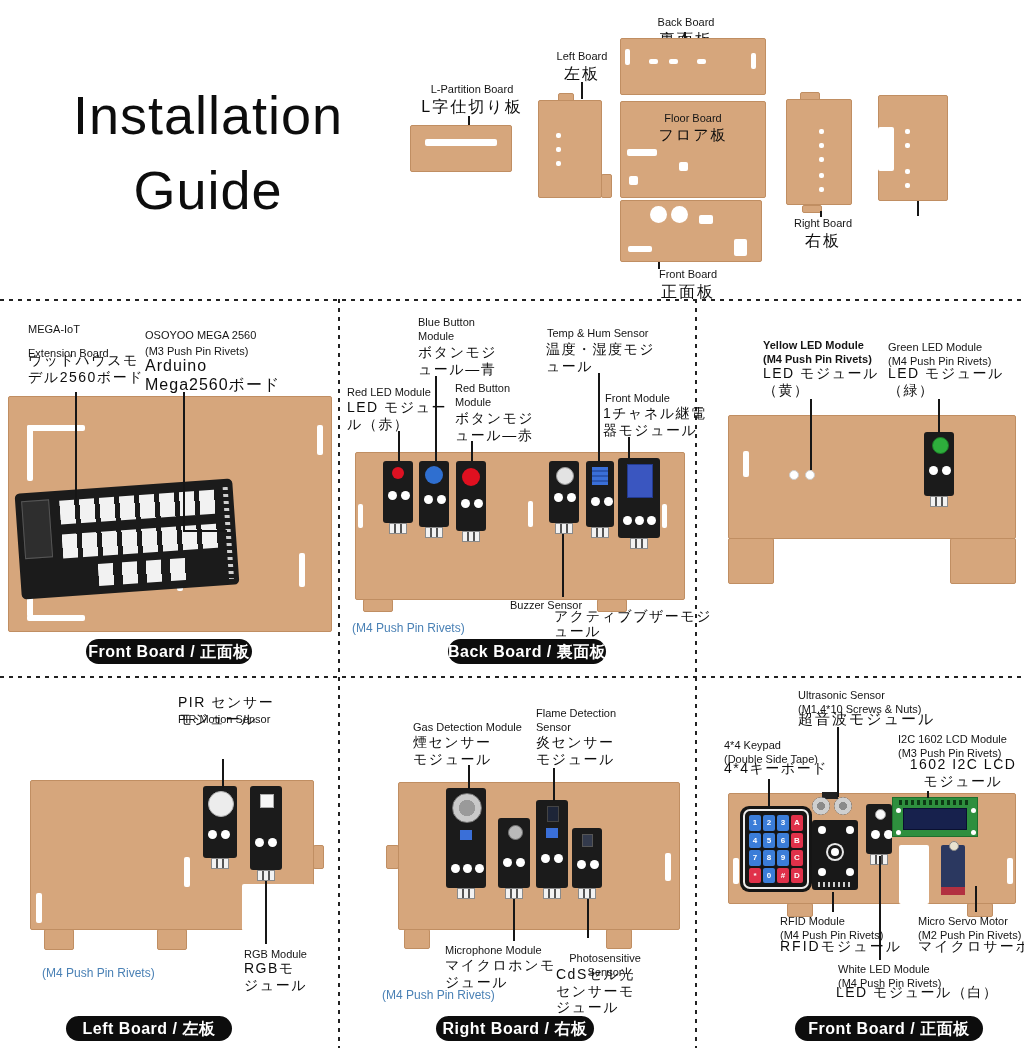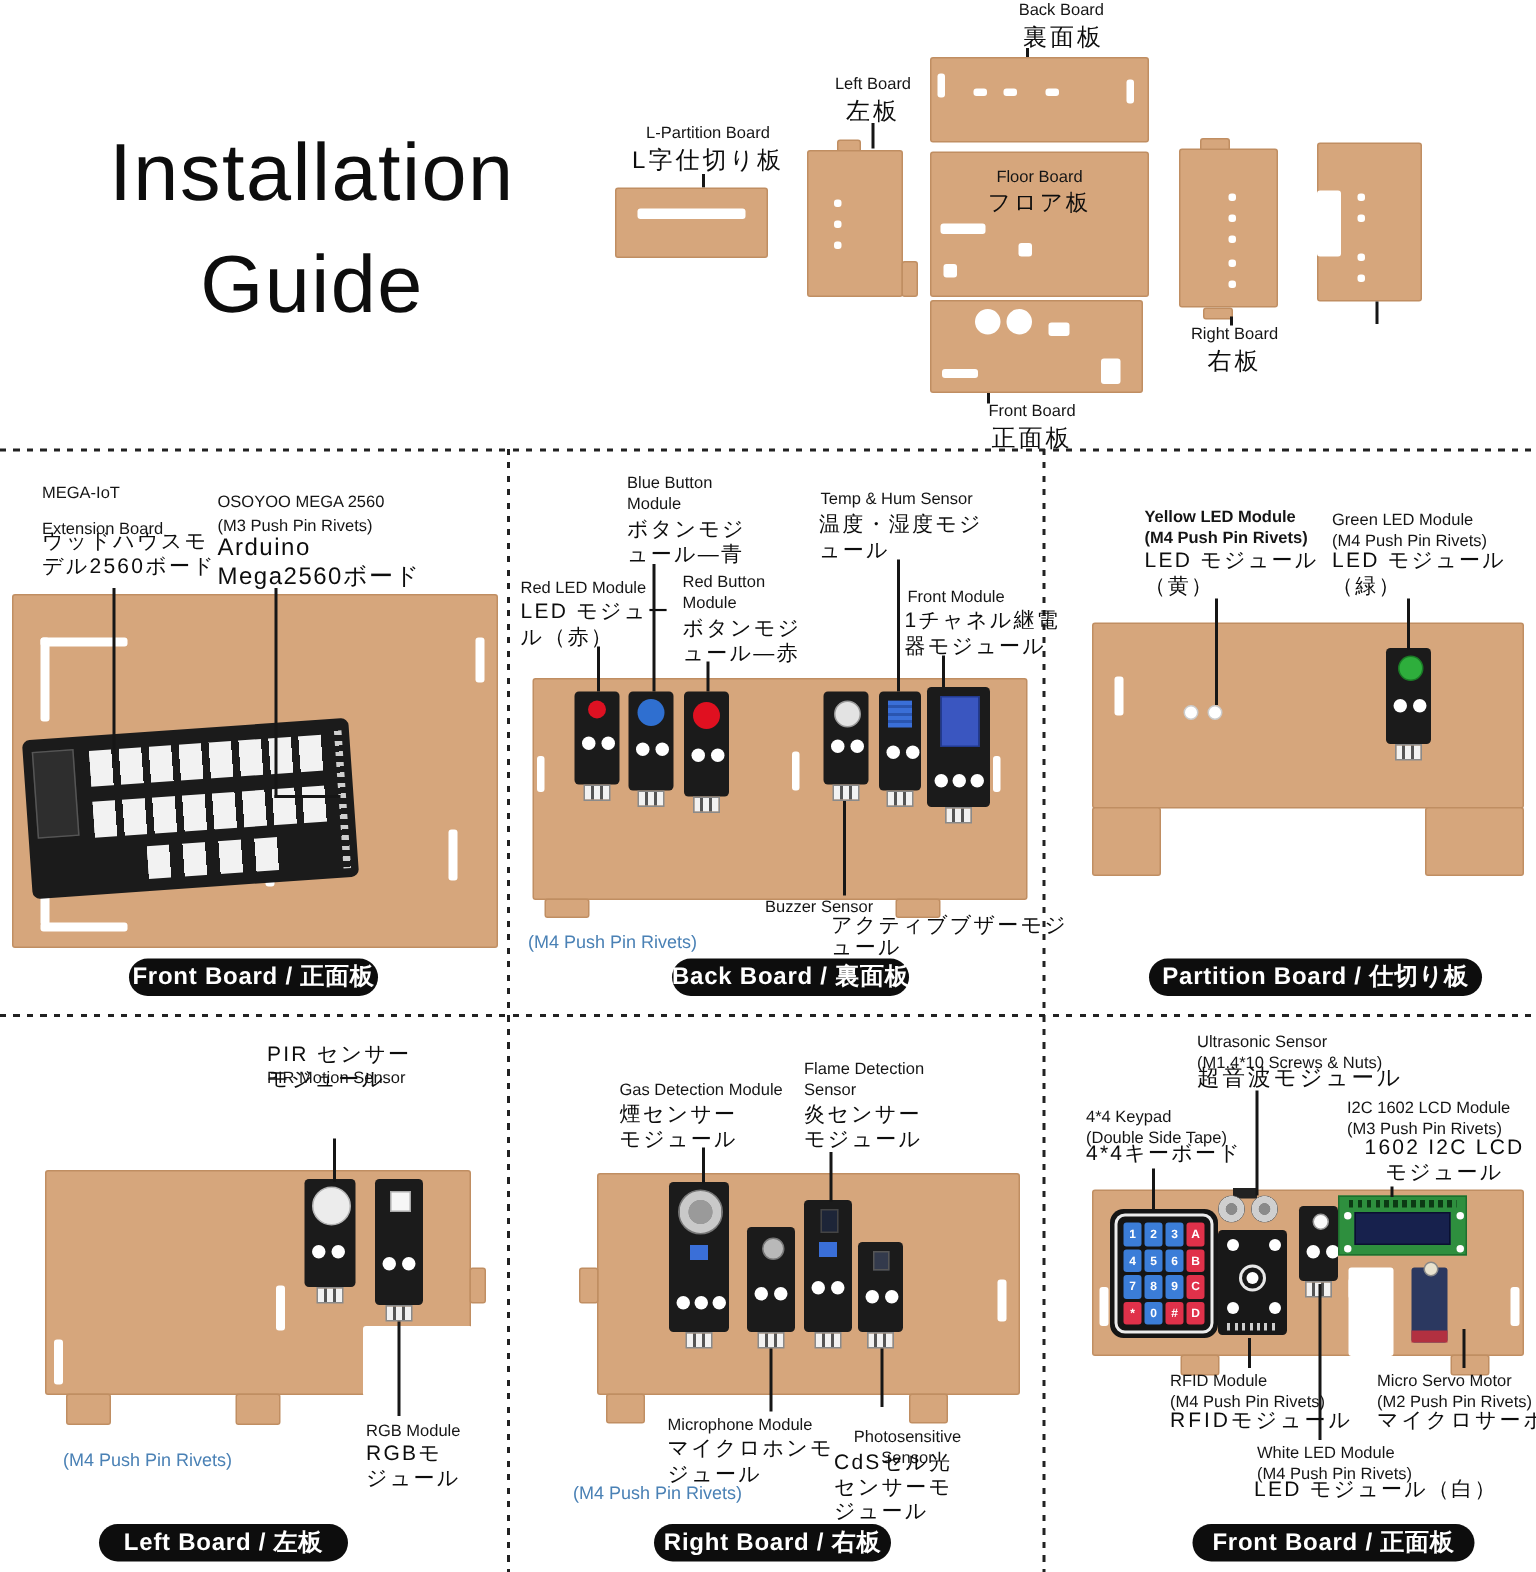--- a/index.html
+++ b/index.html
@@ -66,21 +66,21 @@
   .pin{position:absolute;width:10px;height:10px;border-radius:50%;background:#fff;border:1px solid #ccc;box-sizing:border-box;}
 </style>
 </head>
 <body>
 
 <div id="canvas">
 
   <div class="title">Installation
 Guide</div>
 
-  <div class="ov-label" style="left:636px;top:1px;width:100px;text-align:right;">
+  <div class="ov-label" style="left:636px;top:16px;width:100px;">
     <span class="ov-en">Back Board</span>
     <span class="ov-ja">裏面板</span>
   </div>
   <div class="lead" style="left:684px;top:32px;height:7px;"></div>
   <div class="board" style="left:620px;top:38px;width:146px;height:57px;">
     <div class="slot" style="left:28px;top:20px;width:9px;height:5px;"></div>
     <div class="slot" style="left:48px;top:20px;width:9px;height:5px;"></div>
     <div class="slot" style="left:76px;top:20px;width:9px;height:5px;"></div>
     <div class="slot" style="left:130px;top:14px;width:5px;height:16px;"></div>
     <div class="slot" style="left:4px;top:10px;width:5px;height:16px;"></div>
@@ -264,21 +264,20 @@
   <div class="board" style="left:950px;top:538px;width:66px;height:46px;"></div>
 
   <div class="pin" style="left:789px;top:470px;"></div>
   <div class="pin" style="left:805px;top:470px;"></div>
   <div class="mod" style="left:924px;top:432px;width:30px;height:64px;--hy:34px;">
     <i class="el" style="left:8px;top:5px;width:15px;height:15px;border-radius:50%;background:#2eae3c;border:1px solid #1a7a26;"></i>
   </div>
 
   <div class="lead" style="left:810px;top:399px;height:71px;"></div>
   <div class="lead" style="left:938px;top:399px;height:34px;"></div>
-  <div class="pill" style="left:766px;top:639px;width:222px;">Partition Board / 仕切り板</div>
 
   <div class="ann-en" style="left:178px;top:712px;width:110px;">PIR Motion Sensor</div>
   <div class="ann-ja" style="left:178px;top:694px;width:120px;">PIR センサー
 モジュール</div>
 
   <div class="board" style="left:30px;top:780px;width:284px;height:150px;">
     <div class="slot" style="left:5px;top:112px;width:6px;height:30px;"></div>
     <div class="slot" style="left:153px;top:76px;width:6px;height:30px;"></div>
     <div class="slot" style="left:211px;top:103px;width:73px;height:47px;"></div>
   </div>

